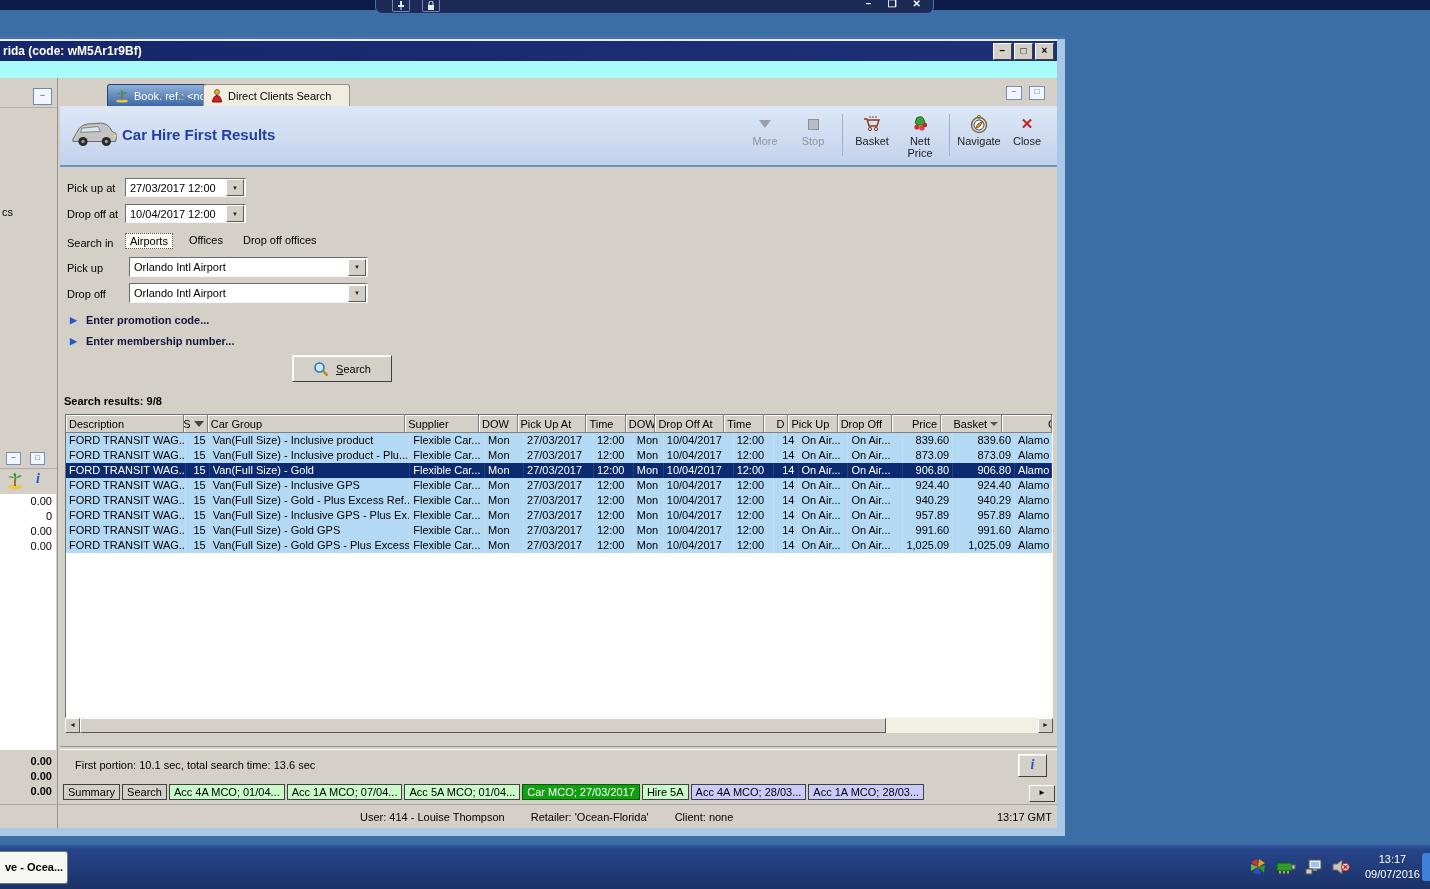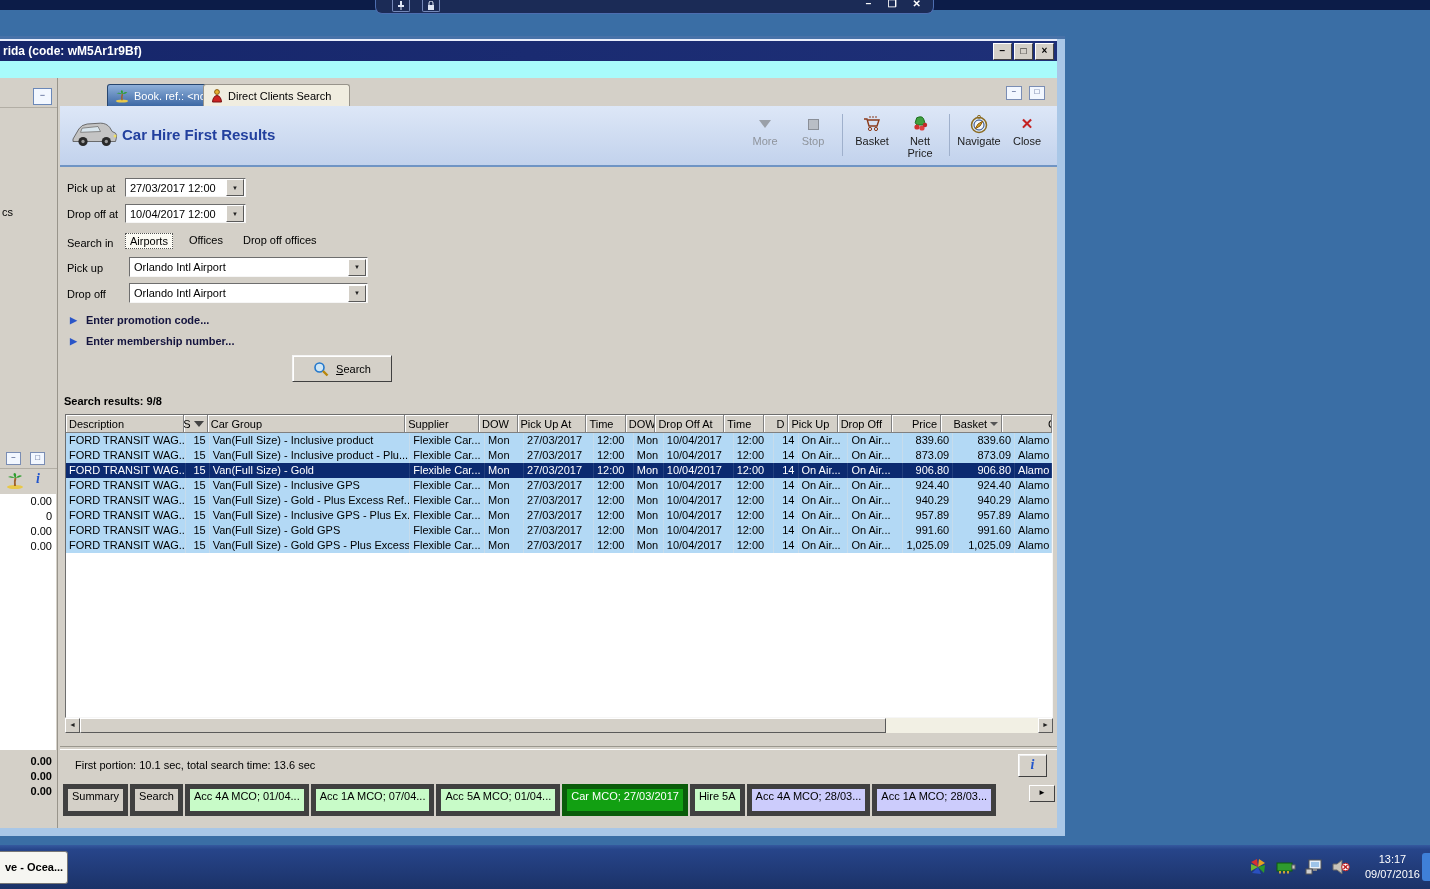--- a/index.html
+++ b/index.html
@@ -122,21 +122,21 @@
   .strack{flex:1;}
 
   
   .sep{position:absolute;left:60px;top:668px;width:997px;height:2px;border-top:1px solid #9a978e;border-bottom:1px solid #fff;}
   .statustext{position:absolute;left:75px;top:681px;}
   .infobtn{position:absolute;left:1018px;top:676px;width:27px;height:21px;background:#d4d0c8;
            border:1px solid;border-color:#fff #404040 #404040 #fff;box-shadow:inset 1px 1px 0 #eee;
            text-align:center;font-family:"Liberation Serif",serif;font-style:italic;font-weight:bold;
            color:#2255cc;font-size:14px;line-height:19px;}
   .btabs{position:absolute;left:63px;top:706px;height:17px;display:flex;gap:2px;}
-  .btab{border:5px solid #404040;padding:1px 4px;white-space:nowrap;background:#d4d0c8;height:32px;
+  .btab{border:1px solid #404040;padding:1px 4px;white-space:nowrap;background:#d4d0c8;height:16px;
         box-sizing:border-box;line-height:13px;}
   .btab.green{background:#c8fbc8;}
   .btab.activegreen{background:#12a012;color:#fff;border-color:#0a5c0a;}
   .btab.purple{background:#ccccfc;}
   .nextbtn{position:absolute;left:1029px;top:707px;width:24px;height:15px;background:#d4d0c8;
            border:1px solid;border-color:#fff #404040 #404040 #fff;text-align:center;font-size:8px;line-height:13px;}
   .sessionbar{position:absolute;left:0;top:726px;width:1057px;height:24px;border-top:1px solid #a8a49c;}
   .sess-text{position:absolute;left:360px;top:6px;display:flex;gap:26px;white-space:nowrap;}
   .sess-time{position:absolute;right:5px;top:6px;}
 
@@ -578,20 +578,28 @@
           <span class="btab green">Acc 4A MCO; 01/04...</span>
           <span class="btab green">Acc 1A MCO; 07/04...</span>
           <span class="btab green">Acc 5A MCO; 01/04...</span>
           <span class="btab activegreen">Car MCO; 27/03/2017</span>
           <span class="btab green">Hire 5A</span>
           <span class="btab purple">Acc 4A MCO; 28/03...</span>
           <span class="btab purple">Acc 1A MCO; 28/03...</span>
         </div>
       <div class="nextbtn">►</div>
 
+      <div class="sessionbar">
+        <div class="sess-text">
+          <span>User: 414 - Louise Thompson</span>
+          <span>Retailer: 'Ocean-Florida'</span>
+          <span>Client: none</span>
+        </div>
+        <div class="sess-time">13:17 GMT</div>
+      </div>
 
     </div>
   </div>
 
   <div class="taskbar">
     <div class="tkbtn">ve - Ocea...</div>
     <div class="tray">
       <svg width="18" height="18" viewBox="0 0 18 18">
         <polygon points="9,9 2,4 8,1" fill="#d83030"></polygon>
         <polygon points="9,9 10,1 16,5" fill="#e8a020"></polygon>

